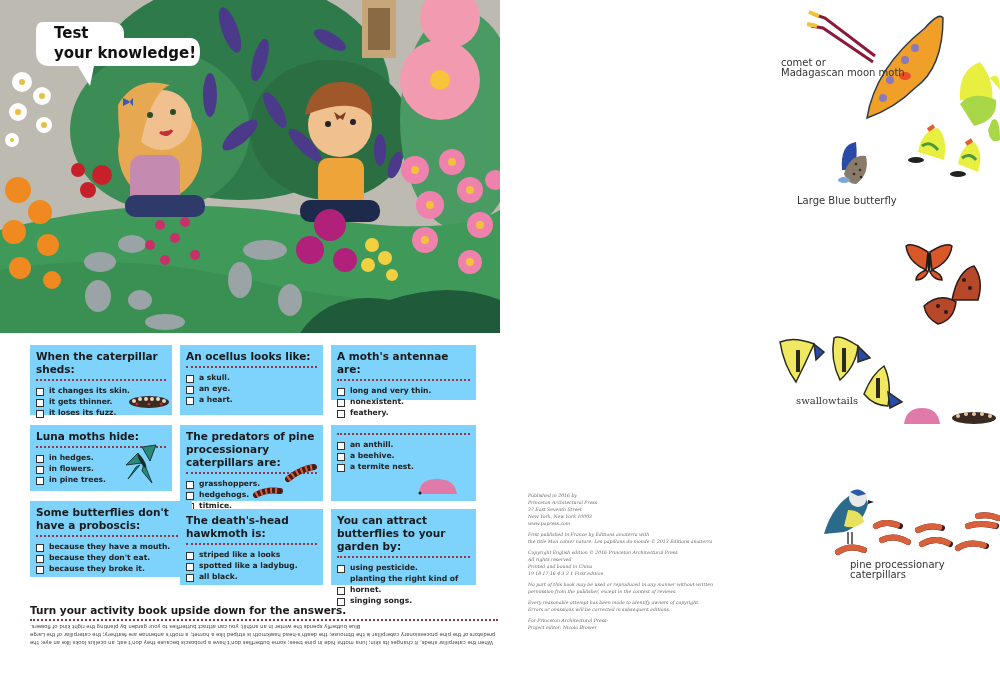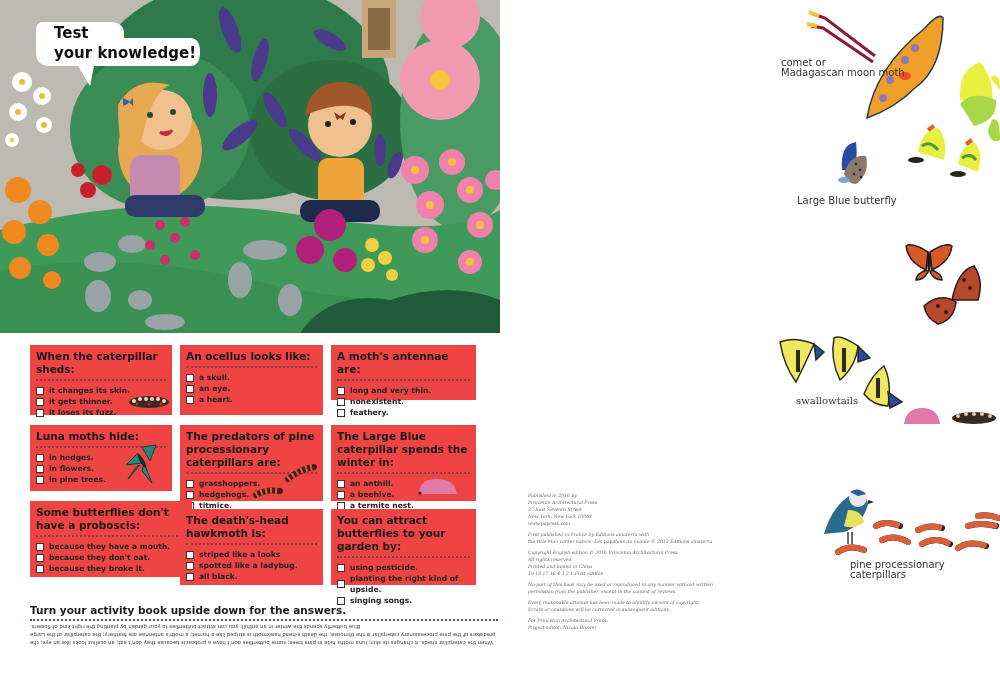--- a/index.html
+++ b/index.html
@@ -10,24 +10,24 @@
   .left-page { position: absolute; left: 0; top: 0; width: 500px; height: 678px; background: #ffffff; }
   .illustration { position: absolute; left: 0; top: 0; width: 500px; height: 333px; overflow: hidden; background: #bdbab2; }
   .illustration svg { display: block; }
 
   .speech-bubble { position: absolute; left: 32px; top: 20px; width: 168px; height: 68px; }
   .speech-bubble .bubble-shape { position: absolute; inset: 0; }
   .speech-bubble .line1 { position: absolute; left: 22px; top: 4px; font-weight: bold; font-size: 15px; color: #111; text-align: center; }
   .speech-bubble .line2 { position: absolute; left: 22px; top: 24px; font-weight: bold; font-size: 15px; color: #111; }
 
   .quiz-grid { position: absolute; left: 28px; top: 345px; width: 450px; height: 245px; }
-  .quiz-card { position: absolute; background: #ef4444; padding: 5px 6px 4px 6px; }
+  .quiz-card { position: absolute; background: #7dd3fc; padding: 5px 6px 4px 6px; }
   .quiz-card .q { font-weight: bold; font-size: 10.5px; line-height: 13px; color: #1a1a1a; }
   .quiz-card .dots { border-bottom: 2px dotted #8a3a48; margin: 3px 0 4px 0; height: 0; }
-  .quiz-card .opt { display: flex; align-items: center; font-size: 7.6px; font-weight: bold; line-height: 11px; color: #222; }
+  .quiz-card .opt { display: flex; align-items: flex-end; font-size: 7.6px; font-weight: bold; line-height: 11px; color: #222; }
   .quiz-card .opt .cb { width: 8px; height: 8px; border: 1px solid #333; background: #fff; margin-right: 5px; flex: none; }
   .card-art { position: absolute; }
 
   .answers-heading { position: absolute; left: 30px; top: 604px; font-weight: bold; font-size: 10.5px; color: #1a1a1a; }
   .answers-dots { position: absolute; left: 30px; top: 619px; width: 468px; border-bottom: 2px dotted #8a3a48; }
   .answers-text { position: absolute; left: 30px; top: 623px; width: 468px; font-size: 5.3px; line-height: 8px; color: #444; transform: rotate(180deg); text-align: right; }
 
   
   .right-page { position: absolute; left: 500px; top: 0; width: 500px; height: 678px; background: #ffffff; }
   .colophon { position: absolute; left: 28px; top: 492px; width: 190px; font-family: "DejaVu Serif", serif; font-style: italic; font-size: 4.6px; line-height: 7px; color: #666; }
@@ -297,21 +297,20 @@
         </div>
       <svg class="card-art" style="left:72px; top:38px;" width="66" height="36" viewBox="0 0 66 36">
         <path d="M36 16 Q48 6 62 4" stroke="#4a1a1a" stroke-width="6" fill="none" stroke-linecap="round"></path>
         <path d="M36 16 Q48 6 62 4" stroke="#d8603a" stroke-width="6" fill="none" stroke-dasharray="2 3"></path>
         <path d="M4 32 Q14 26 28 28" stroke="#4a1a1a" stroke-width="6" fill="none" stroke-linecap="round"></path>
         <path d="M4 32 Q14 26 28 28" stroke="#d8603a" stroke-width="6" fill="none" stroke-dasharray="2 3"></path>
       </svg>
     </div>
 
     <div class="quiz-card" style="left:303px; top:80px; width:145px; height:76px;">
-      <div class="q">The Large Blue caterpillar spends the winter in:</div>
       <div class="dots"></div>
       <div class="opt">
           <span class="cb"></span>
           <span>an anthill.</span>
         </div>
       <div class="opt">
           <span class="cb"></span>
           <span>a beehive.</span>
         </div>
       <div class="opt">
@@ -360,21 +359,21 @@
 
     <div class="quiz-card" style="left:303px; top:164px; width:145px; height:76px;">
       <div class="q">You can attract butterflies to your garden by:</div>
       <div class="dots"></div>
       <div class="opt">
           <span class="cb"></span>
           <span>using pesticide.</span>
         </div>
       <div class="opt">
           <span class="cb"></span>
-          <span>planting the right kind of upside.</span>
+          <span>planting the right kind of hornet.</span>
         </div>
       <div class="opt">
           <span class="cb"></span>
           <span>singing songs.</span>
         </div>
     </div>
   </div>
 
   <div class="answers-heading">Turn your activity book upside down for the answers.</div>
   <div class="answers-dots"></div>

